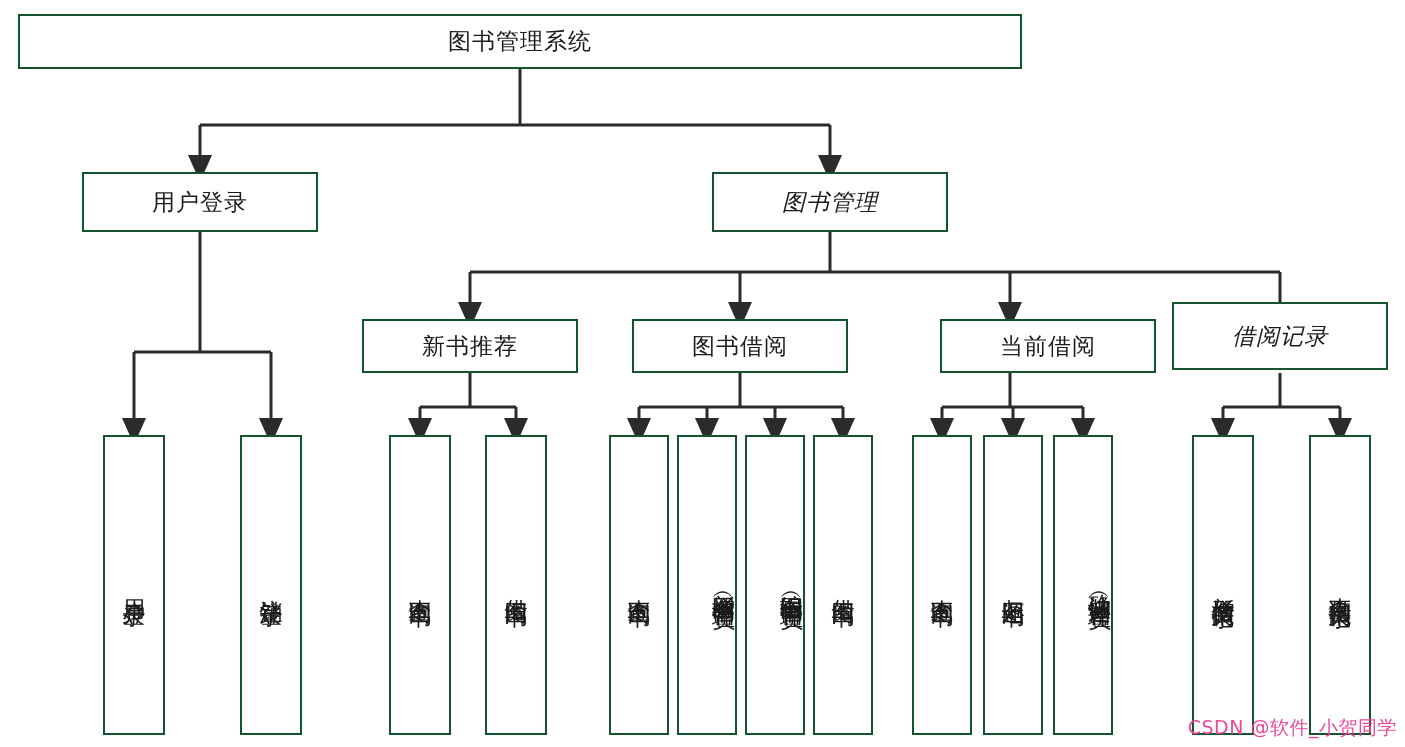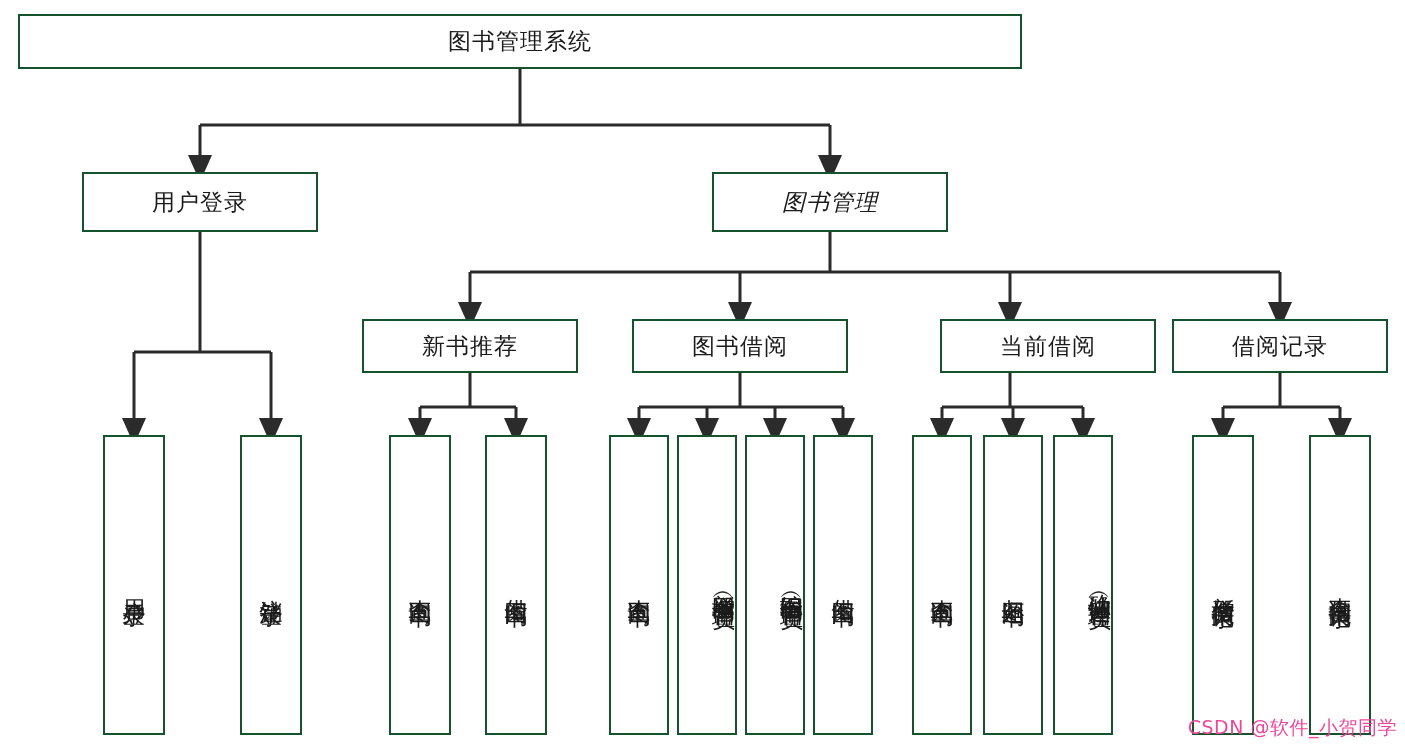--- a/index.html
+++ b/index.html
@@ -143,21 +143,21 @@
   </div>
 
   <div class="node horiz" style="left:632px; top:319px; width:216px; height:54px;align-items:center;">
     <span class="node-label">图书借阅</span>
   </div>
 
   <div class="node horiz" style="left:902px; top:319px; width:216px; height:54px;margin-left:38px;">
     <span class="node-label">当前借阅</span>
   </div>
 
-  <div class="node horiz" style="left:1172px; top:319px; width:216px; height:54px;">
+  <div class="node horiz" style="left:1172px; top:302px; width:216px; height:68px;font-style:italic;">
     <span class="node-label">借阅记录</span>
   </div>
 
   <div class="node vert" style="left:103px; top:435px; width:62px; height:300px;">
     <span class="node-label">用户登录</span>
   </div>
 
   <div class="node vert" style="left:240px; top:435px; width:62px; height:300px;">
     <span class="node-label">注销登录</span>
   </div>

